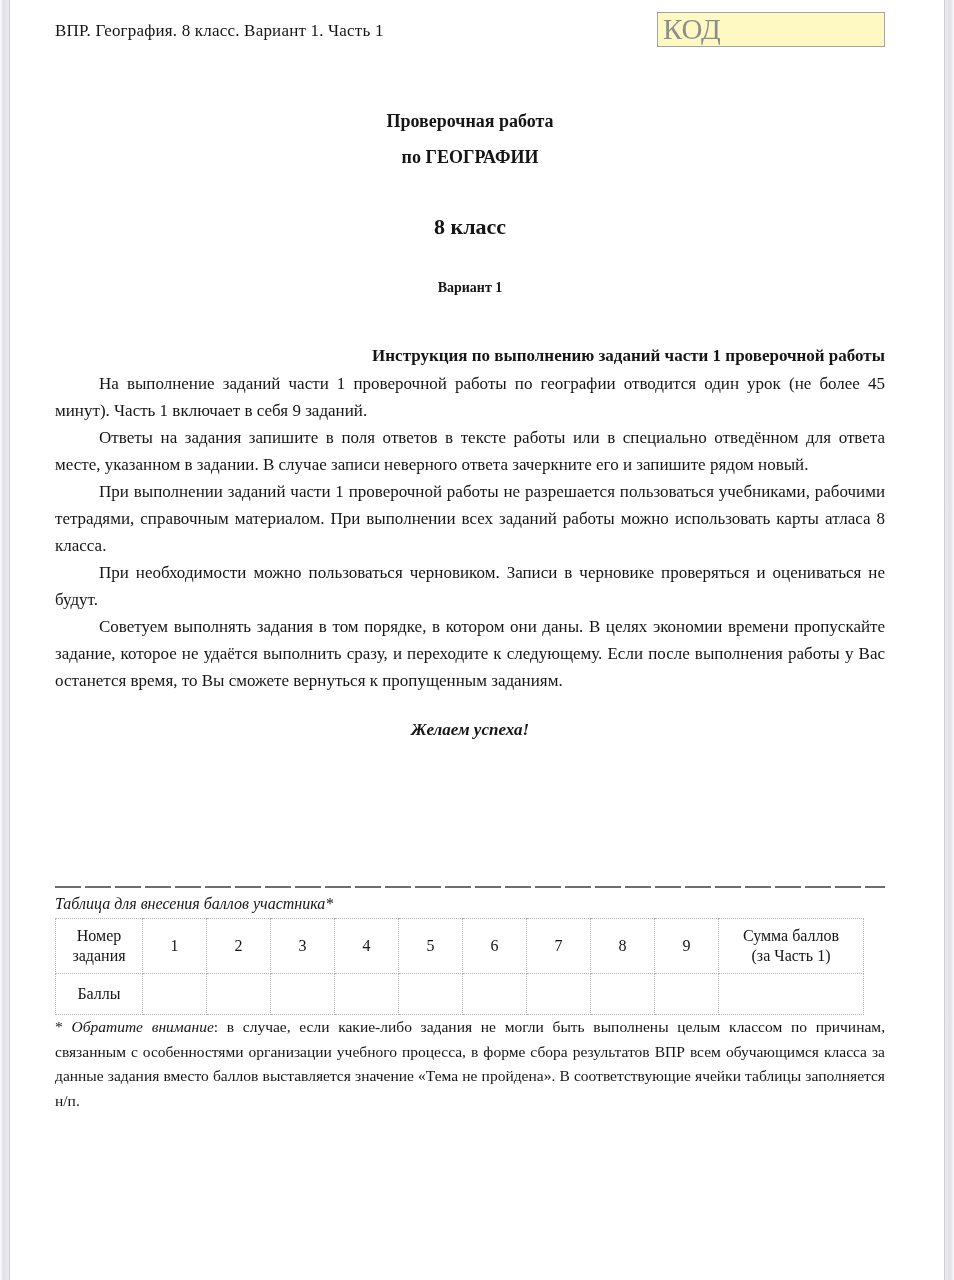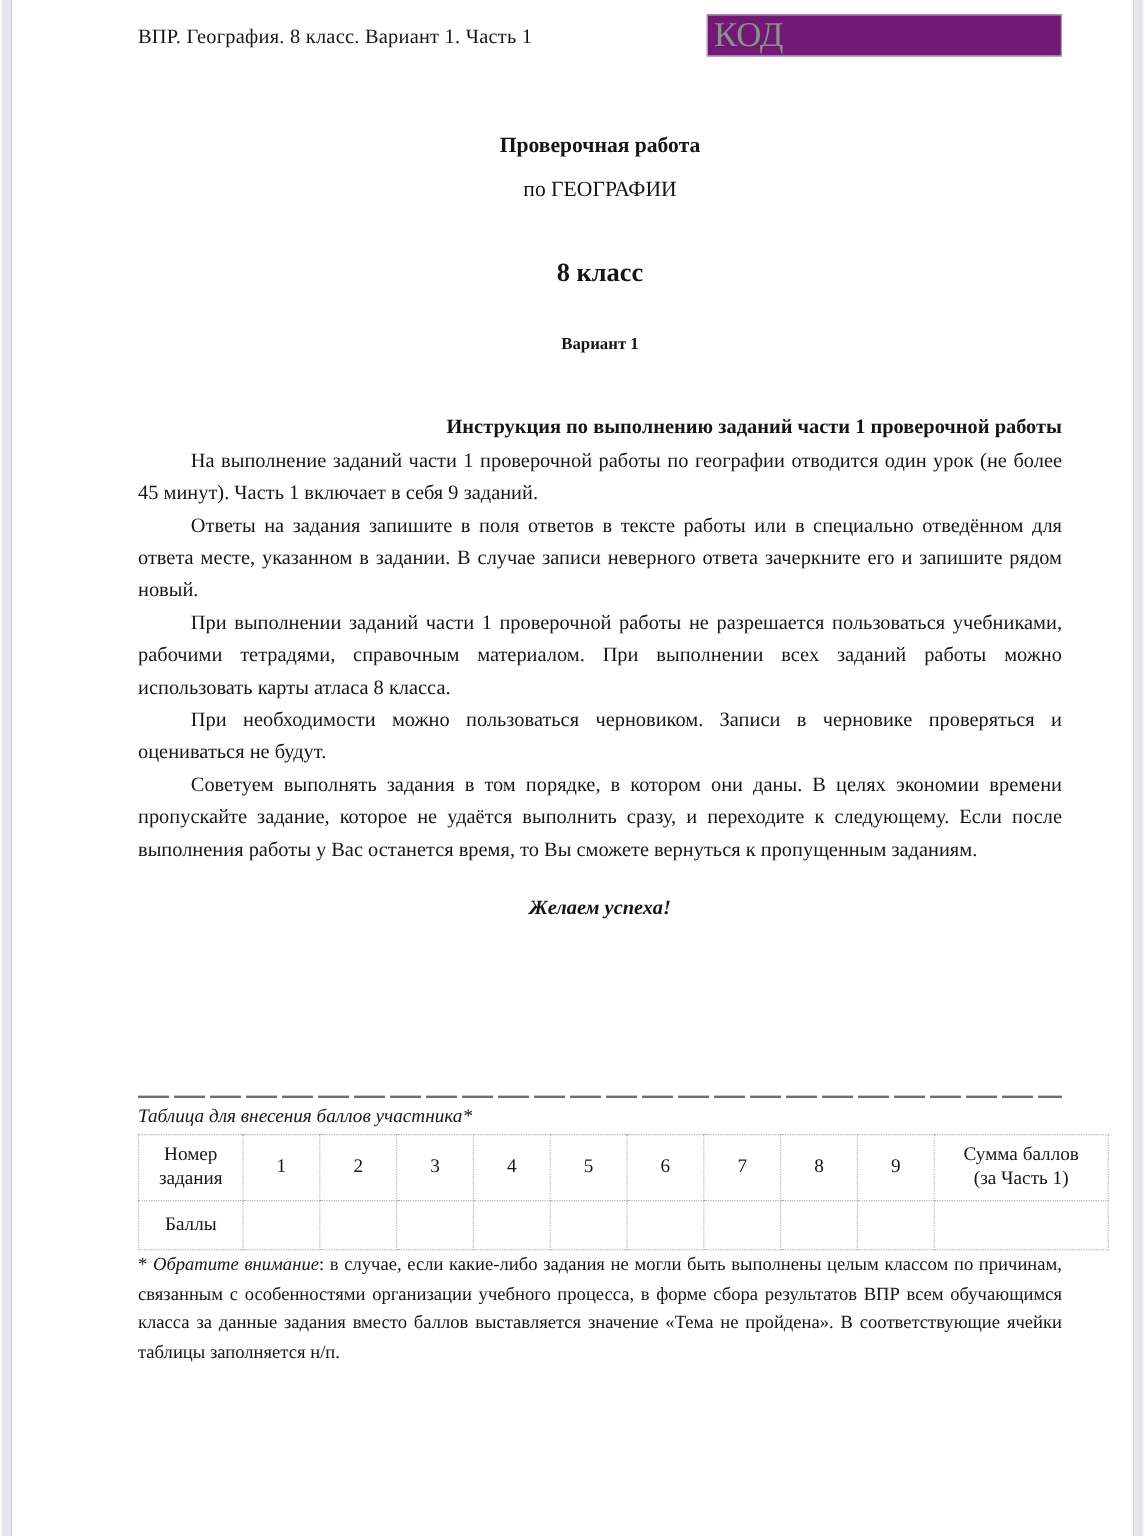--- a/index.html
+++ b/index.html
@@ -29,47 +29,47 @@
     border-left: 1px solid #cfcfd8;
     background: linear-gradient(270deg, #ffffff 0%, #e2e2e9 35%, #eaeaef 100%);
   }
   .page {
     position: absolute;
     left: 0;
     top: 0;
     width: 954px;
     height: 1280px;
     box-sizing: border-box;
-    padding: 12px 69px 0 115px;
+    padding: 12px 69px 0 55px;
   }
   .header-row {
     display: flex;
     justify-content: space-between;
     align-items: flex-start;
   }
   .header-left {
     font-size: 17px;
     margin-top: 9px;
     letter-spacing: 0.2px;
     white-space: nowrap;
   }
   .code-box {
-    width: 296px;
+    width: 228px;
     height: 35px;
     box-sizing: border-box;
     border: 1px solid #a3a3a3;
     font-size: 29px;
     line-height: 33px;
     color: #8e8e8e;
     padding-left: 5px;
-    background: #701a75;
+    background: #fef9c3;
   }
   .title-block { text-align: center; }
   .t1 { margin-top: 64px; font-size: 18px; font-weight: bold; }
-  .t2 { margin-top: 15px; font-size: 18px; font-weight: normal; }
+  .t2 { margin-top: 15px; font-size: 18px; font-weight: bold; }
   .t3 { margin-top: 46px; font-size: 22px; font-weight: bold; }
   .t4 { margin-top: 40px; font-size: 14px; font-weight: bold; }
   .instr-heading {
     margin-top: 50px;
     text-align: right;
     font-size: 17px;
     font-weight: bold;
   }
   .body-text { margin-top: 4px; }
   .body-text p {

